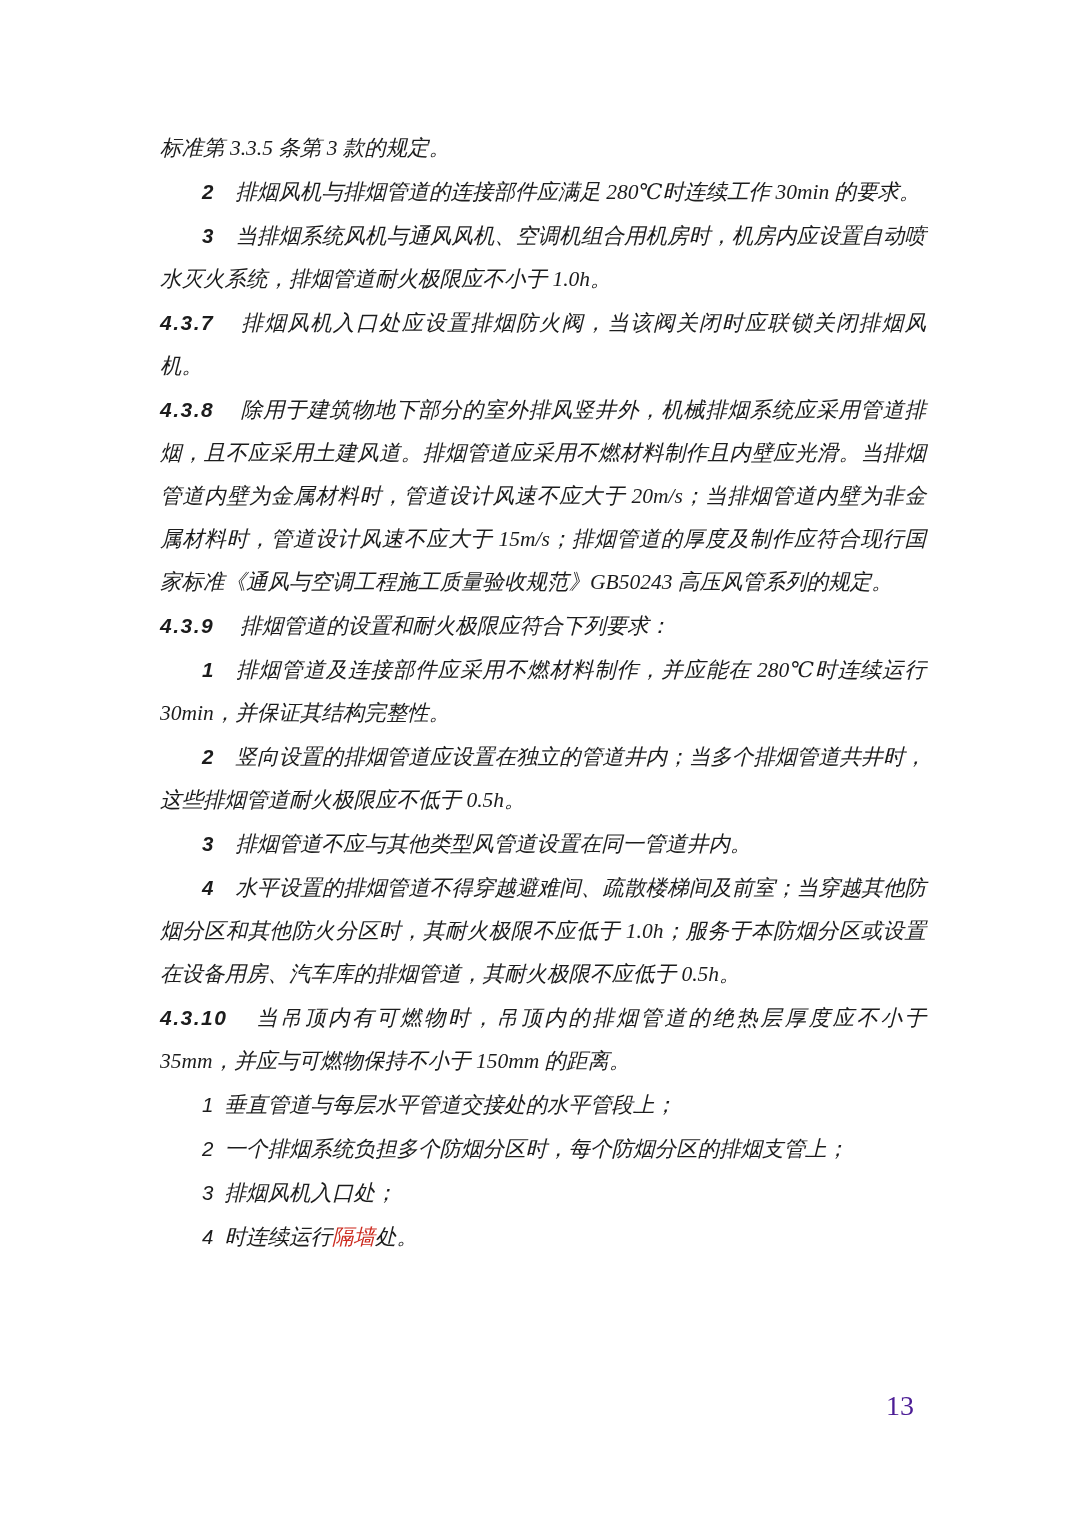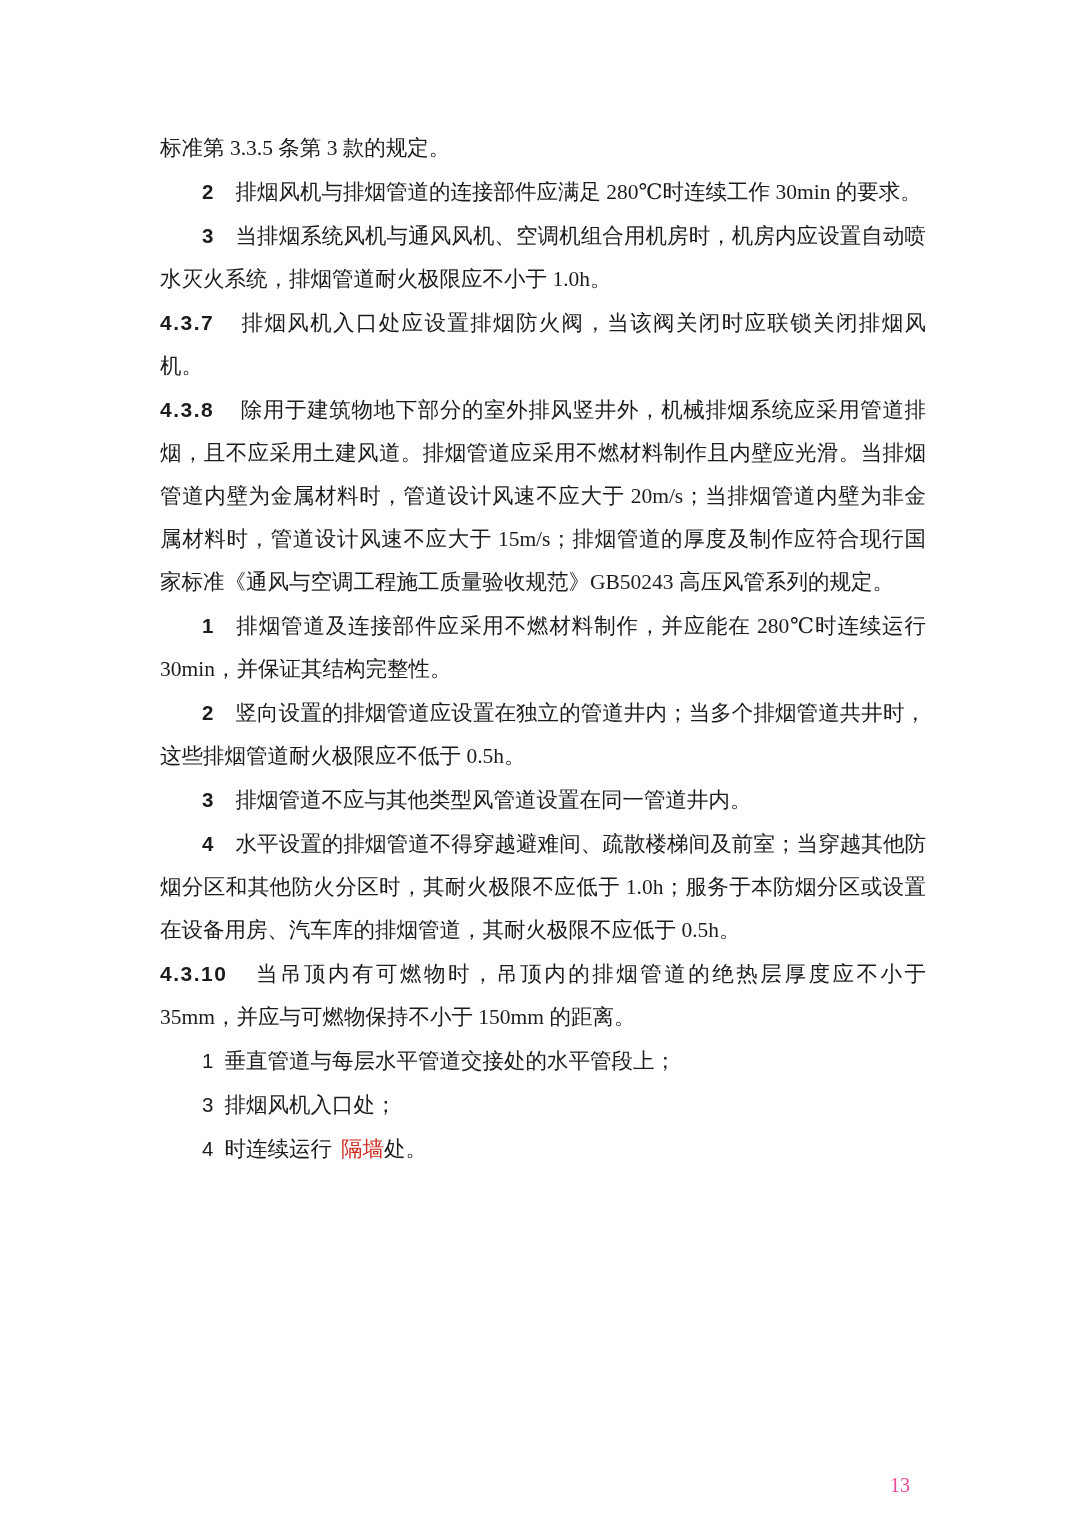--- a/index.html
+++ b/index.html
@@ -20,20 +20,21 @@
     left: 160px;
     top: 127px;
     width: 766px;
     font-size: 21.5px;
     line-height: 43px;
     text-align: justify;
   }
   .content p {
     margin: 0;
     padding: 0;
+    font-style: italic;
   }
   p.item, p.subitem {
     text-indent: 42px;
   }
   .sec-num {
     font-weight: bold;
     font-family: "Liberation Sans", "DejaVu Sans", sans-serif;
     letter-spacing: 1.5px;
     margin-right: 26px;
     font-size: 21px;
@@ -45,45 +46,46 @@
     font-size: 20.5px;
   }
   .subitem .item-num {
     font-weight: normal;
     font-family: "Liberation Sans", "DejaVu Sans", sans-serif;
     margin-right: 11px;
     font-size: 20.5px;
   }
   .red-run {
     color: var(--highlight, #cc2a1e);
-    margin-left: 9px;
   }
   .page-number {
     position: absolute;
     left: 878px;
-    top: 1474px;
+    top: 1390px;
     width: 44px;
     text-align: center;
-    font-size: 20px;
+    font-size: 28px;
     font-family: "Liberation Serif", "DejaVu Serif", serif;
-    color: #ec4899;
+    color: #4c1d95;
   }
 </style>
 </head>
 <body style="background: rgb(255, 255, 255); color: rgb(28, 28, 28);">
 
 <div class="content">
     <p class="plain"><span>标准第 3.3.5 条第 3 款的规定。</span></p>
     <p class="item"><span class="item-num">2</span><span>排烟风机与排烟管道的连接部件应满足 280℃时连续工作 30min 的要求。</span></p>
     <p class="item"><span class="item-num">3</span><span>当排烟系统风机与通风风机、空调机组合用机房时，机房内应设置自动喷水灭火系统，排烟管道耐火极限应不小于 1.0h。</span></p>
     <p class="section"><span class="sec-num">4.3.7</span><span>排烟风机入口处应设置排烟防火阀，当该阀关闭时应联锁关闭排烟风机。</span></p>
     <p class="section"><span class="sec-num">4.3.8</span><span>除用于建筑物地下部分的室外排风竖井外，机械排烟系统应采用管道排烟，且不应采用土建风道。排烟管道应采用不燃材料制作且内壁应光滑。当排烟管道内壁为金属材料时，管道设计风速不应大于 20m/s；当排烟管道内壁为非金属材料时，管道设计风速不应大于 15m/s；排烟管道的厚度及制作应符合现行国家标准《通风与空调工程施工质量验收规范》GB50243 高压风管系列的规定。</span></p>
+    <p class="section"><span class="sec-num">4.3.9</span><span>排烟管道的设置和耐火极限应符合下列要求：</span></p>
     <p class="item"><span class="item-num">1</span><span>排烟管道及连接部件应采用不燃材料制作，并应能在 280℃时连续运行 30min，并保证其结构完整性。</span></p>
     <p class="item"><span class="item-num">2</span><span>竖向设置的排烟管道应设置在独立的管道井内；当多个排烟管道共井时，这些排烟管道耐火极限应不低于 0.5h。</span></p>
     <p class="item"><span class="item-num">3</span><span>排烟管道不应与其他类型风管道设置在同一管道井内。</span></p>
     <p class="item"><span class="item-num">4</span><span>水平设置的排烟管道不得穿越避难间、疏散楼梯间及前室；当穿越其他防烟分区和其他防火分区时，其耐火极限不应低于 1.0h；服务于本防烟分区或设置在设备用房、汽车库的排烟管道，其耐火极限不应低于 0.5h。</span></p>
     <p class="section"><span class="sec-num">4.3.10</span><span>当吊顶内有可燃物时，吊顶内的排烟管道的绝热层厚度应不小于 35mm，并应与可燃物保持不小于 150mm 的距离。</span></p>
     <p class="subitem"><span class="item-num">1</span><span>垂直管道与每层水平管道交接处的水平管段上；</span></p>
+    <p class="subitem"><span class="item-num">2</span><span>一个排烟系统负担多个防烟分区时，每个防烟分区的排烟支管上；</span></p>
     <p class="subitem"><span class="item-num">3</span><span>排烟风机入口处；</span></p>
     <p class="subitem"><span class="item-num">4</span><span>时连续运行</span><span class="red-run">隔墙</span><span>处。</span></p>
   </div>
 
 <div class="page-number">13</div>
 
 </body></html>

